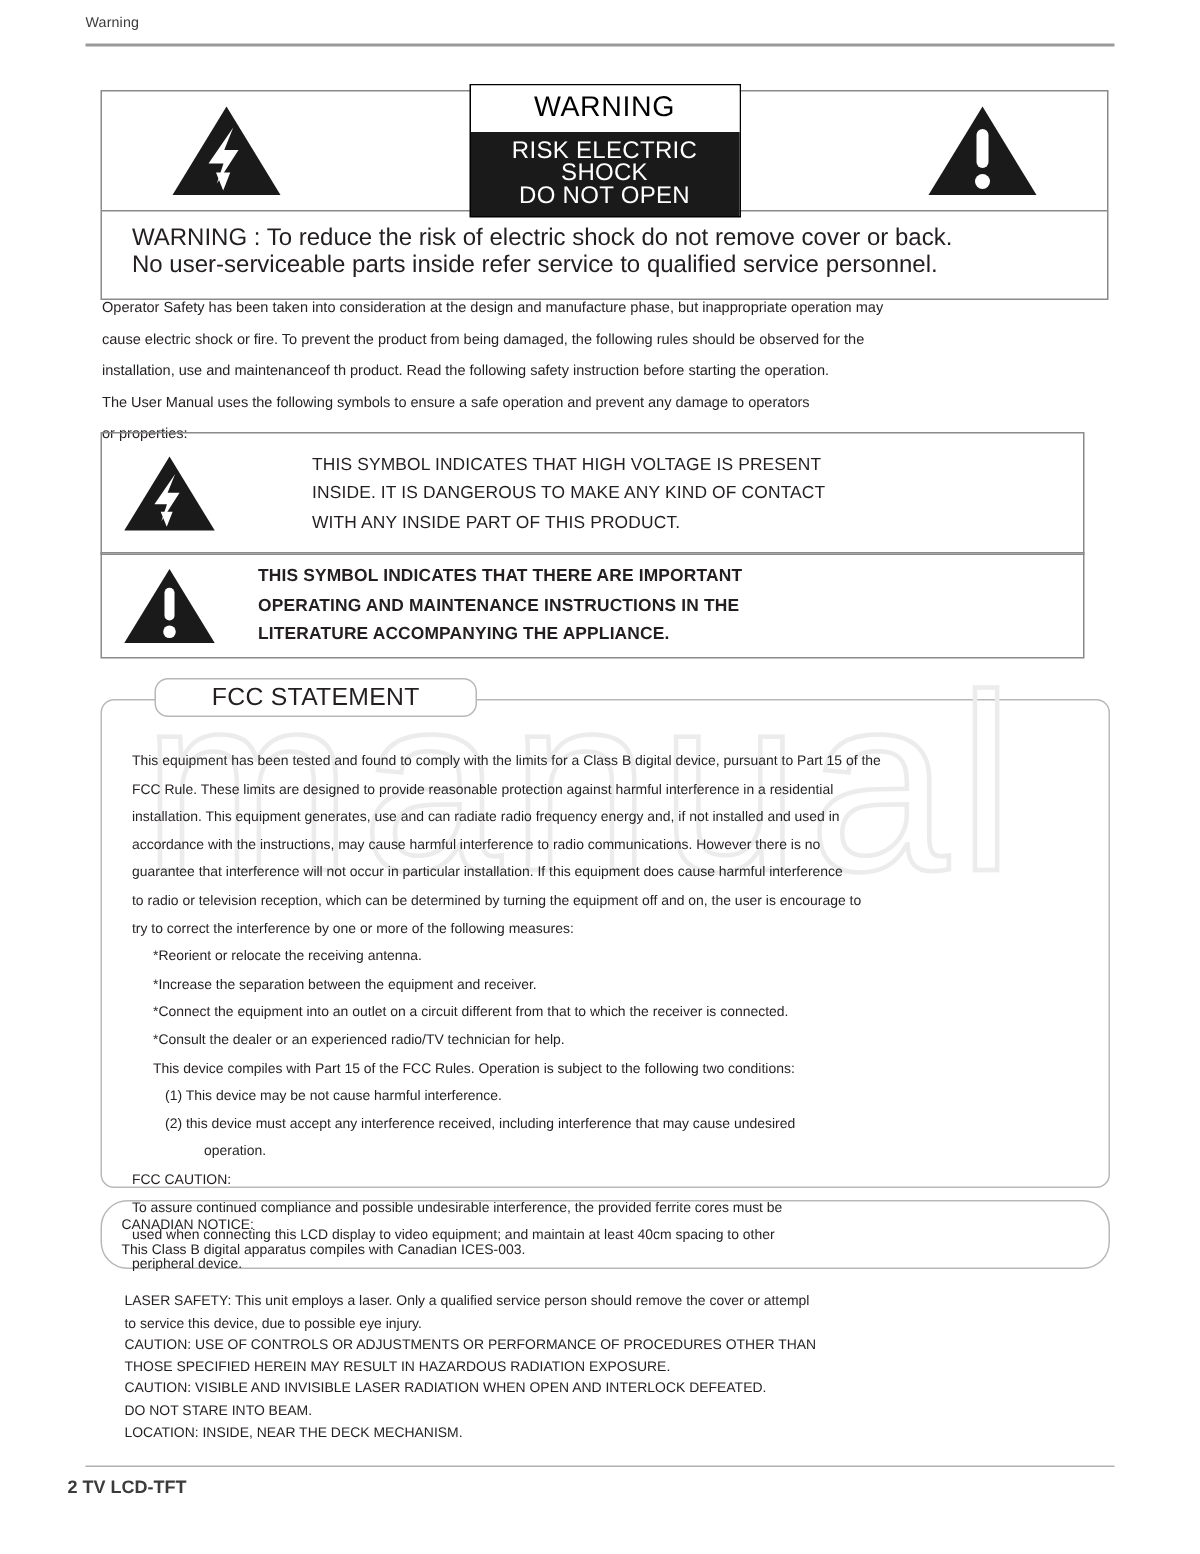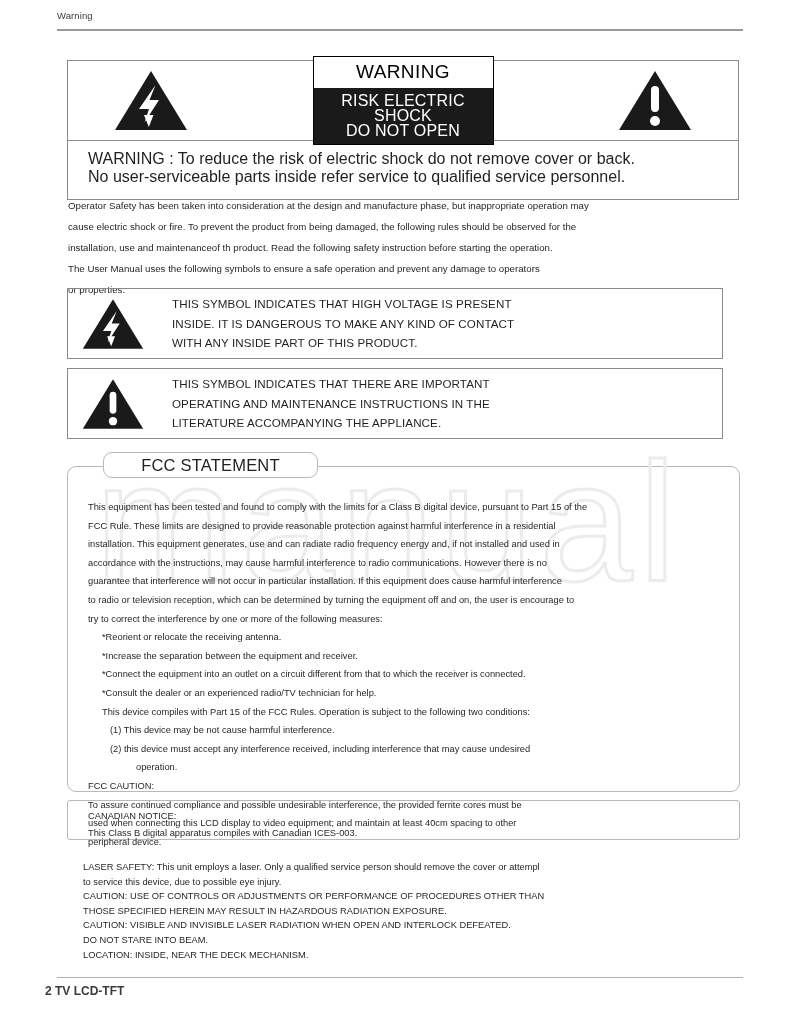--- a/index.html
+++ b/index.html
@@ -117,22 +117,22 @@
   .sym-box {
     position: absolute;
     left: 67px;
     width: 656px;
     border: 1px solid #8a8a8a;
     box-sizing: border-box;
     display: flex;
     align-items: center;
     padding: 8px 0 8px 14px;
   }
-  #sym-box-voltage { top: 288px; height: 71px; }
-  #sym-box-instructions { top: 368px; height: 71px; }
+  #sym-box-voltage { top: 288px; height: 82px; gap: 36px; }
+  #sym-box-instructions { top: 368px; height: 71px; font-weight: bold; }
 
   .sym-icon {
     width: 62px;
     height: 54px;
     flex: 0 0 auto;
   }
   .sym-text {
     margin-left: 28px;
     font-size: 11.6px;
     line-height: 19.5px;
@@ -201,25 +201,25 @@
     z-index: 1;
     pointer-events: none;
   }
 
   
   .canada-box {
     position: absolute;
     left: 67px;
     top: 800px;
     width: 673px;
-    height: 40px;
+    height: 46px;
     border: 1px solid #b8b8b8;
-    border-radius: 3px;
-    box-sizing: border-box;
-    padding: 7px 0 0 20px;
+    border-radius: 18px;
+    box-sizing: border-box;
+    padding: 7px 0 0 13px;
   }
   .canada-box p {
     margin: 0;
     font-size: 9.3px;
     line-height: 17px;
     color: #231f20;
   }
 
   
   .laser {

